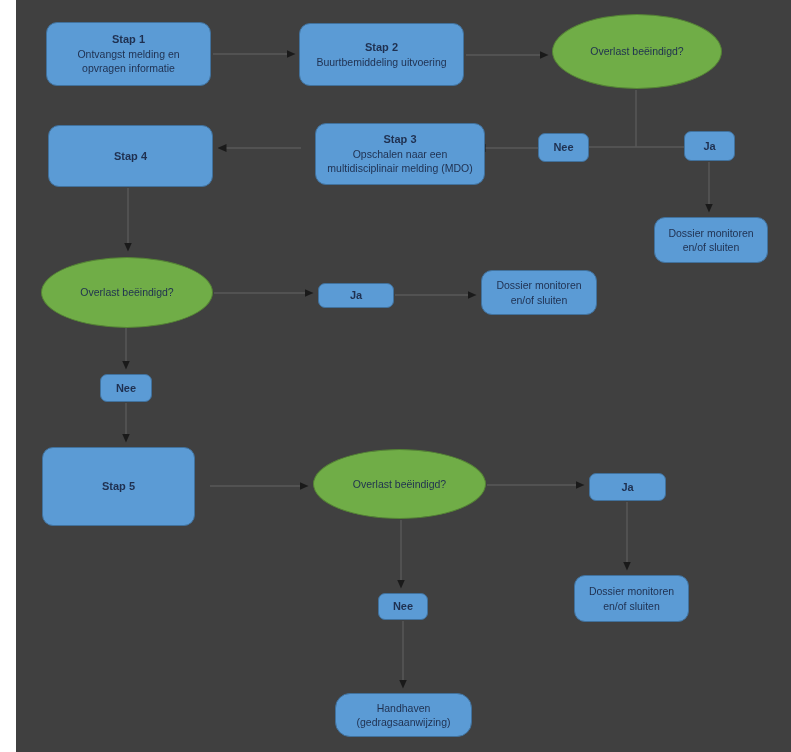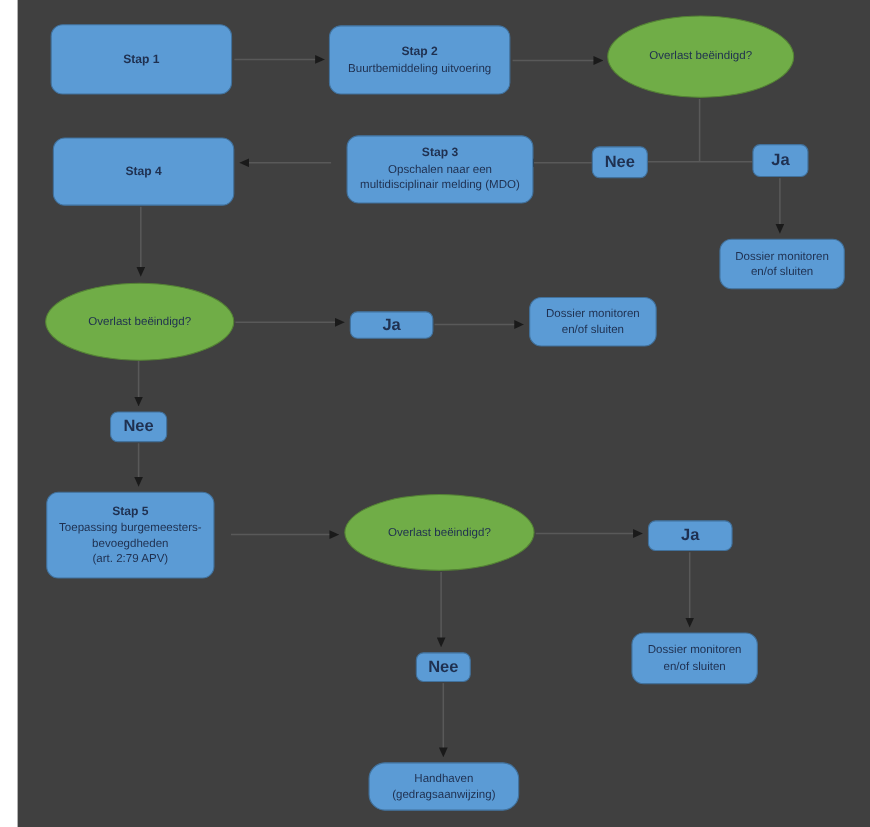--- a/index.html
+++ b/index.html
@@ -54,21 +54,21 @@
     font-weight: bold;
     line-height: 1.35;
     white-space: pre-line;
   }
   .node-body {
     font-size: 10.5px;
     line-height: 1.35;
     white-space: pre-line;
   }
   .label-bold {
-    font-size: 15px;
+    font-size: 11px;
     font-weight: bold;
     line-height: 1.3;
     white-space: pre-line;
   }
   
   .pos-stap1     { left: 30px;  top: 22px;  width: 165px; height: 64px; }
   .pos-stap2     { left: 283px; top: 23px;  width: 165px; height: 63px; }
   .pos-decision1 { left: 536px; top: 14px;  width: 170px; height: 75px; }
   .pos-stap4     { left: 32px;  top: 125px; width: 165px; height: 62px; }
   .pos-stap3     { left: 299px; top: 123px; width: 170px; height: 62px; }
@@ -113,20 +113,22 @@
       <line x1="194" y1="486" x2="291" y2="486" marker-end="url(#arrow)"></line>
       <line x1="471" y1="485" x2="567" y2="485" marker-end="url(#arrow)"></line>
       <line x1="611" y1="502" x2="611" y2="569" marker-end="url(#arrow)"></line>
       <line x1="385" y1="520" x2="385" y2="587" marker-end="url(#arrow)"></line>
       <line x1="387" y1="621" x2="387" y2="687" marker-end="url(#arrow)"></line>
     </g>
   </svg>
 
   <div class="node box pos-stap1">
     <div class="node-title">Stap 1</div>
+    <div class="node-body">Ontvangst melding en
+opvragen informatie</div>
   </div>
 
   <div class="node box pos-stap2">
     <div class="node-title">Stap 2</div>
     <div class="node-body">Buurtbemiddeling uitvoering</div>
   </div>
 
   <div class="node ellipse pos-decision1">
     <div class="node-body">Overlast beëindigd?</div>
   </div>
@@ -166,23 +168,20 @@
     <div class="node-body">Dossier monitoren
 en/of sluiten</div>
   </div>
 
   <div class="node box-small pos-nee2">
     <div class="label-bold">Nee</div>
   </div>
 
   <div class="node box pos-stap5">
     <div class="node-title">Stap 5</div>
-    <div class="node-body">Toepassing burgemeesters-
-bevoegdheden
-(art. 2:79 APV)</div>
   </div>
 
   <div class="node ellipse pos-decision3">
     <div class="node-body">Overlast beëindigd?</div>
   </div>
 
   <div class="node box-small pos-ja3">
     <div class="label-bold">Ja</div>
   </div>
 

